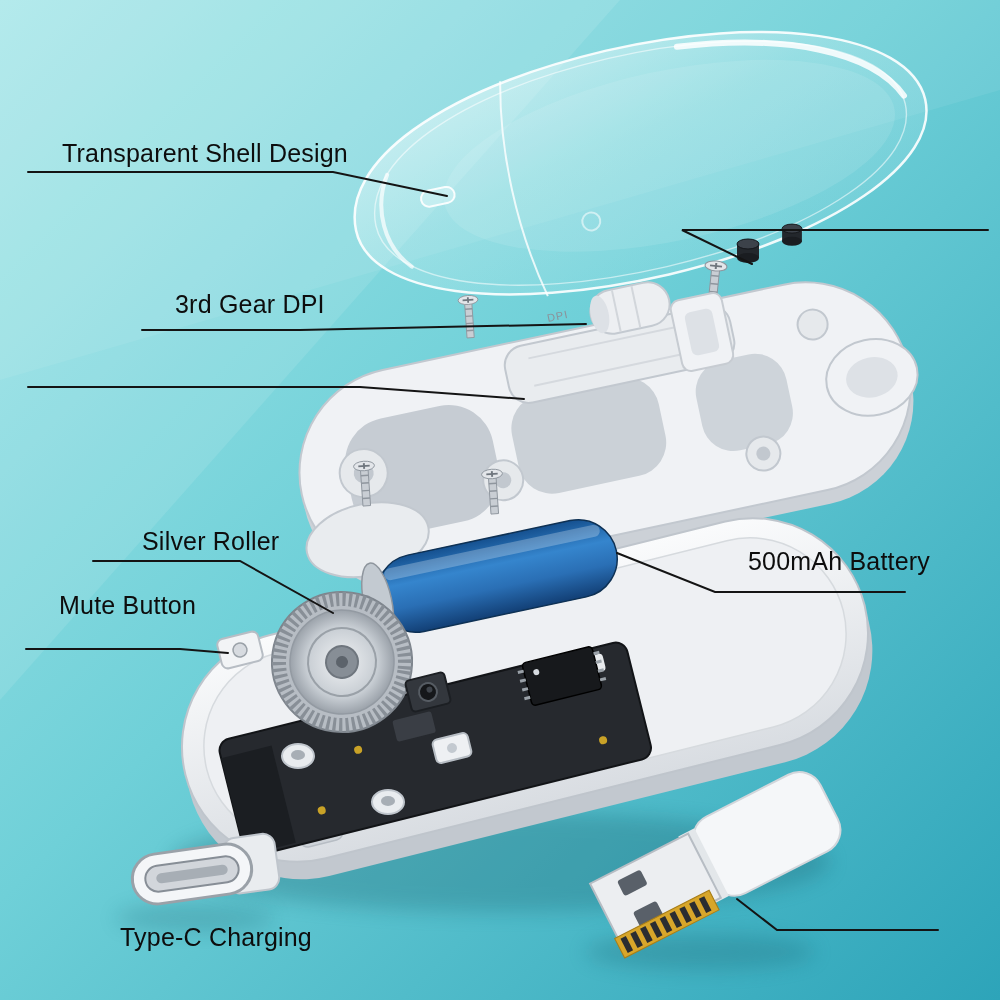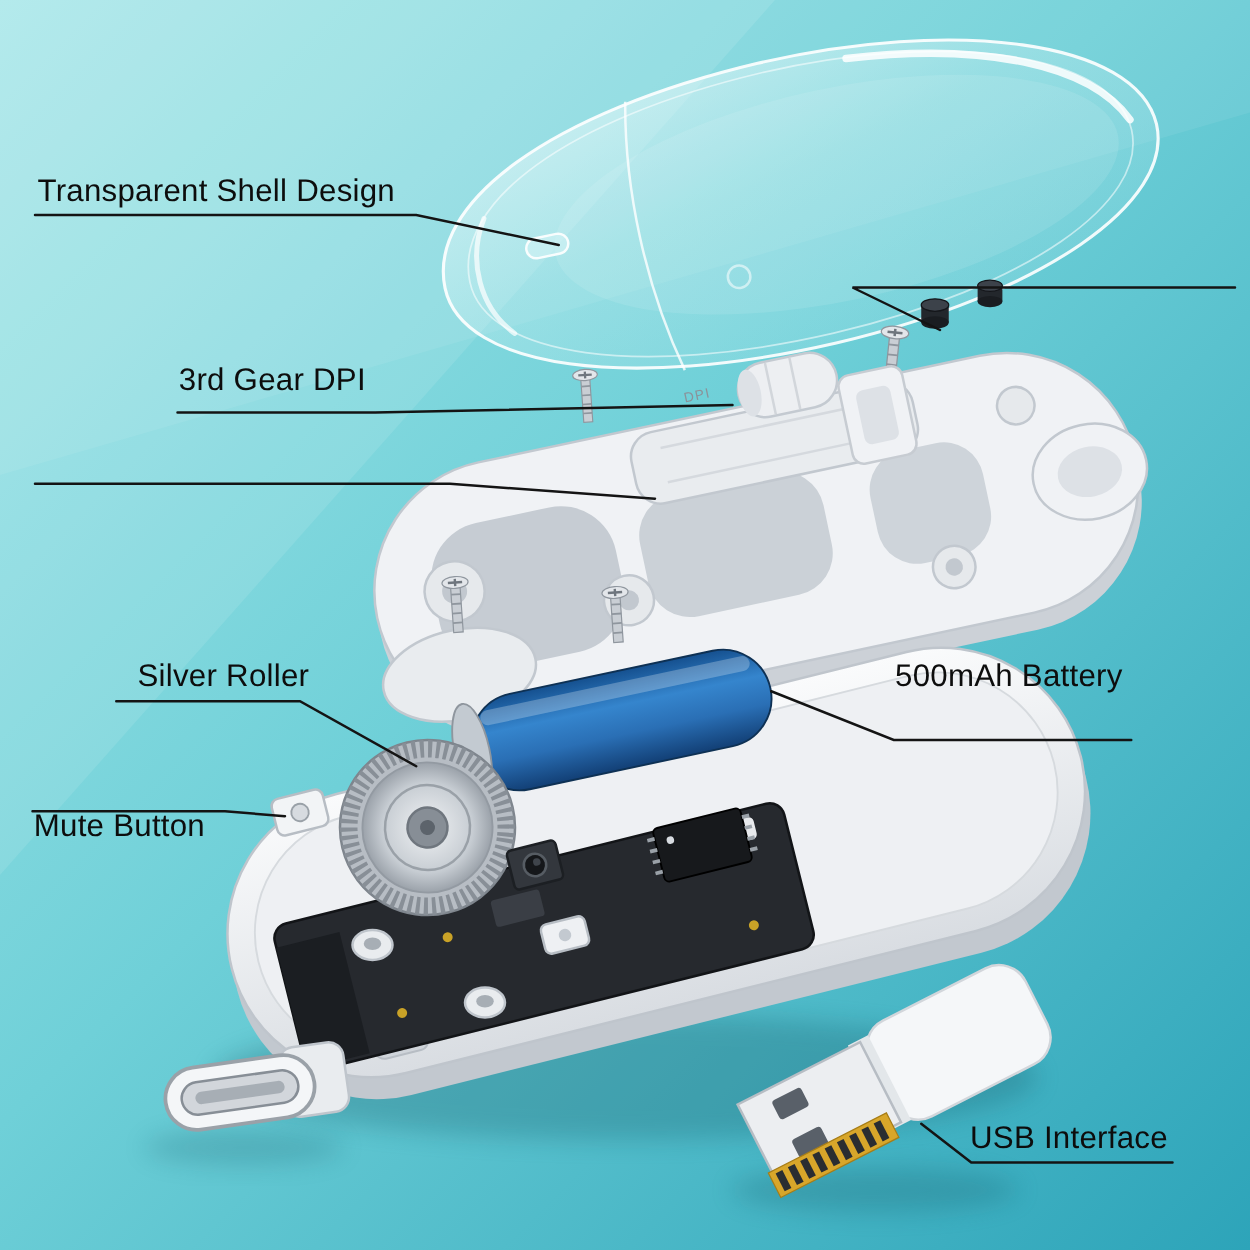--- a/index.html
+++ b/index.html
@@ -3,29 +3,29 @@
 <meta charset="utf-8">
 <style>
   html,body{margin:0;padding:0;background:#2da4b9;}
   .stage{
     position:relative;width:1000px;height:1000px;overflow:hidden;
     font-family:"Liberation Sans", sans-serif;
   }
   .stage svg{position:absolute;left:0;top:0;}
   .callout{
     position:absolute;font-size:25px;line-height:1.05;color:#0d0d0d;
-    white-space:nowrap;letter-spacing:0.2px;
+    white-space:nowrap;letter-spacing:0.2px;margin-left:32px;
   }
   #lbl-transparent-shell{left:30px;top:140px}
   #lbl-magnetic{left:681px;top:199px}
   #lbl-dpi{left:143px;top:291px}
   #lbl-one-click{left:30px;top:354px}
   #lbl-roller{left:110px;top:528px}
-  #lbl-battery{left:716px;top:528px}
-  #lbl-mute{left:27px;top:648px}
+  #lbl-battery{left:716px;top:548px}
+  #lbl-mute{left:27px;top:592px}
   #lbl-type-c{left:88px;top:924px}
   #lbl-usb{left:776px;top:897px}
 </style>
 </head>
 <body>
 
 <div class="stage">
 
 <svg width="1000" height="1000" viewBox="0 0 1000 1000">
   <defs>
@@ -229,15 +229,15 @@
     <path d="M26 649 L180 649 L228 653"></path>
     <path d="M938 930 L777 930 L737 899"></path>
   </g>
 </svg>
 
 <div class="callout" id="lbl-transparent-shell">Transparent Shell Design</div>
 <div class="callout" id="lbl-dpi">3rd Gear DPI</div>
 <div class="callout" id="lbl-roller">Silver Roller</div>
 <div class="callout" id="lbl-battery">500mAh Battery</div>
 <div class="callout" id="lbl-mute">Mute Button</div>
-<div class="callout" id="lbl-usb">USB Interface</div>
+<div class="callout" id="lbl-type-c">Type-C Charging</div>
 
 </div>
 
 </body></html>

